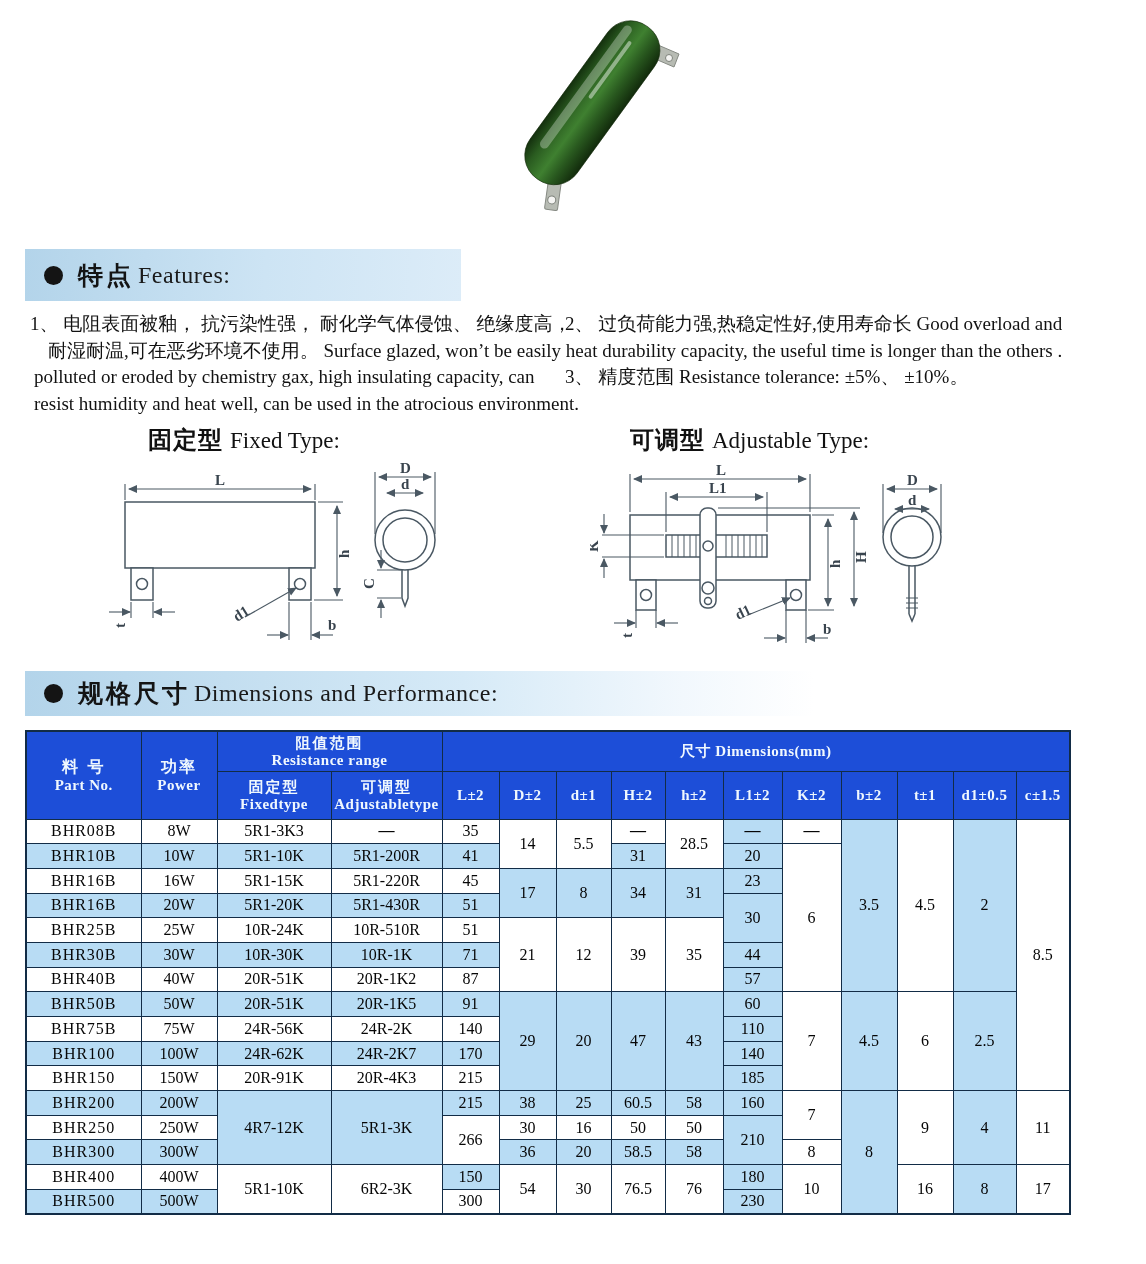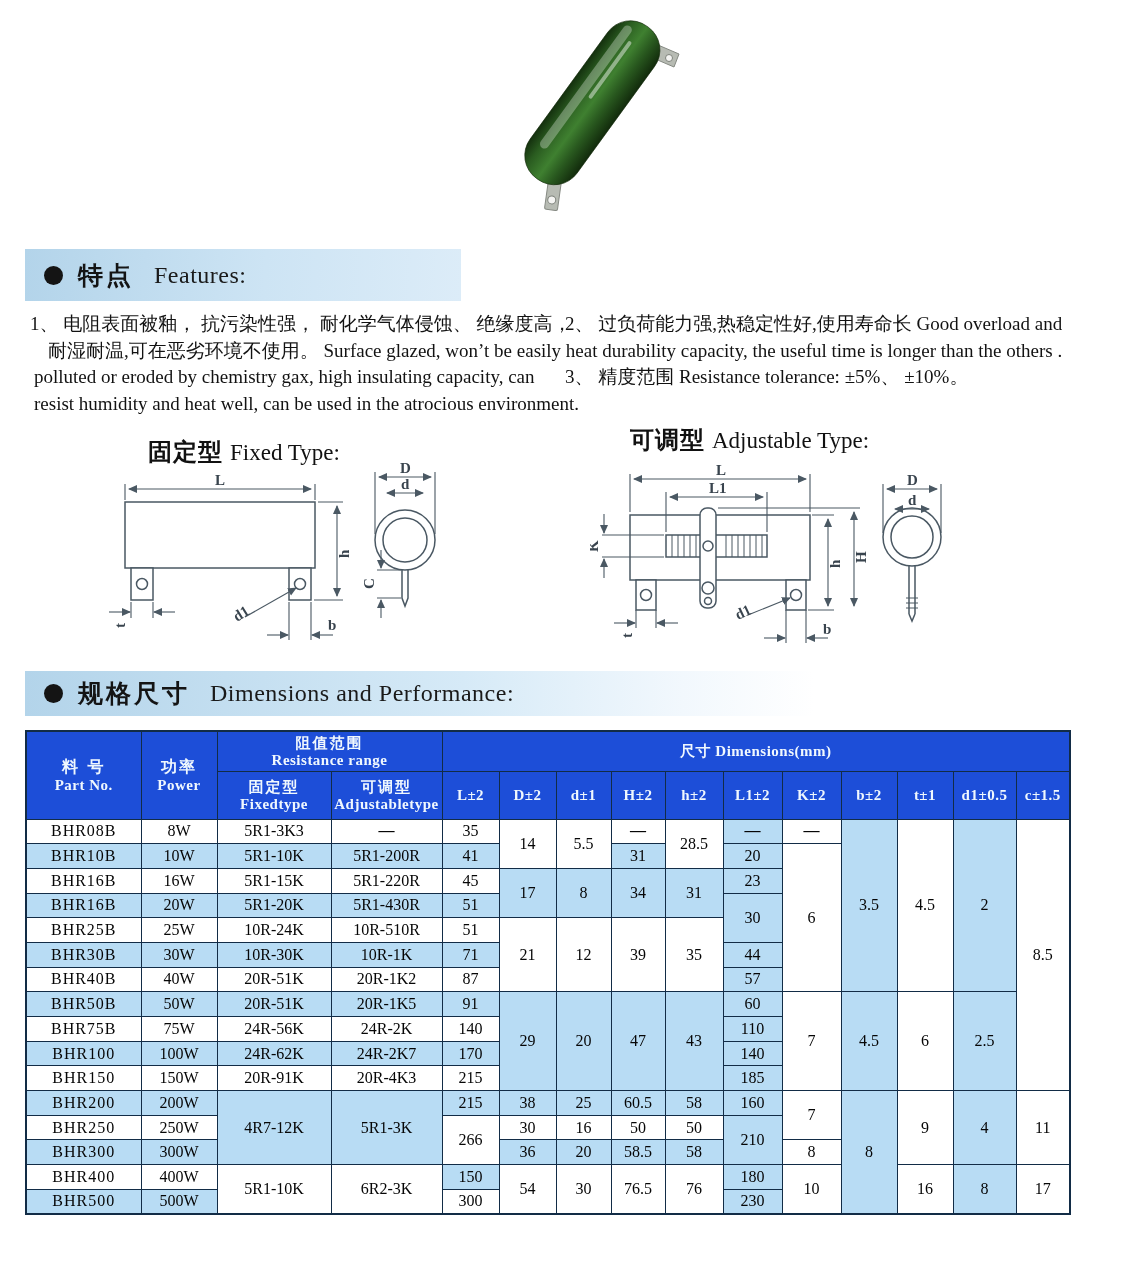--- a/index.html
+++ b/index.html
@@ -8,21 +8,21 @@
 
   
   .bar{position:absolute;display:flex;align-items:center;}
   .bar.features{left:25px;top:249px;width:436px;height:52px;
     background:linear-gradient(94deg,#b3d4ea 0%,#cde4f4 55%,#dcecf8 100%);}
   .bar.dims{left:25px;top:671px;width:1096px;height:45px;
     background:linear-gradient(90deg,#b3d4ea 0%,#d6eaf7 40%,#f2f8fd 60%,#ffffff 72%);}
   .dot{width:19px;height:19px;border-radius:50%;background:#141414;margin:0 15px 0 19px;flex:none;}
   .bar-cn{font-family:"DejaVu Sans","Liberation Sans",sans-serif;font-weight:bold;
     font-size:25px;letter-spacing:3px;color:#141414;}
-  .bar-en{font-size:24px;margin-left:20px;color:#1a1a1a;letter-spacing:0.5px;}
+  .bar-en{font-size:24px;margin-left:4px;color:#1a1a1a;letter-spacing:0.5px;}
 
   
   .feat{position:absolute;font-size:19px;line-height:26.5px;color:#121212;white-space:nowrap;}
   .feat div{height:26.5px;}
   .ind18{margin-left:18px;} .ind13{margin-left:4px;} .ind32{text-align:right;}
 
   
   .dgt{position:absolute;white-space:nowrap;}
   .dgt .cn{font-family:"DejaVu Sans","Liberation Sans",sans-serif;font-weight:bold;font-size:24px;letter-spacing:1px;}
   .dgt .en{font-size:23px;margin-left:7px;}
@@ -98,21 +98,21 @@
     <div class="ind13">polluted or eroded by chemistry gax, high insulating capacity, can</div>
     <div class="ind13">resist humidity and heat well, can be used in the atrocious environment.</div>
   </div>
 
   <div class="feat" style="left:565px;top:311px;font-family:Liberation Serif, serif;">
     <div>2、 过负荷能力强,热稳定性好,使用寿命长 Good overload and</div>
     <div class="ind32">heat durability capacity, the useful time is longer than the others .</div>
     <div>3、 精度范围 Resistance tolerance: ±5%、 ±10%。</div>
   </div>
 
-  <div class="dgt" style="left:148px;top:436px;">
+  <div class="dgt" style="left:148px;top:424px;">
     <span class="cn">固定型</span><span class="en">Fixed Type:</span>
   </div>
   <div class="dgt" style="left:630px;top:424px;">
     <span class="cn">可调型</span><span class="en">Adjustable Type:</span>
   </div>
 
   <svg class="diag" style="left:85px;top:460px;" width="420" height="205" viewBox="0 0 420 205">
     <defs>
       <marker id="ar1" markerWidth="9" markerHeight="9" refX="8" refY="4" orient="auto-start-reverse" markerUnits="userSpaceOnUse" viewBox="0 0 9 8">
         <path d="M0,0L9,4L0,8Z" fill="#4a5863"></path>

